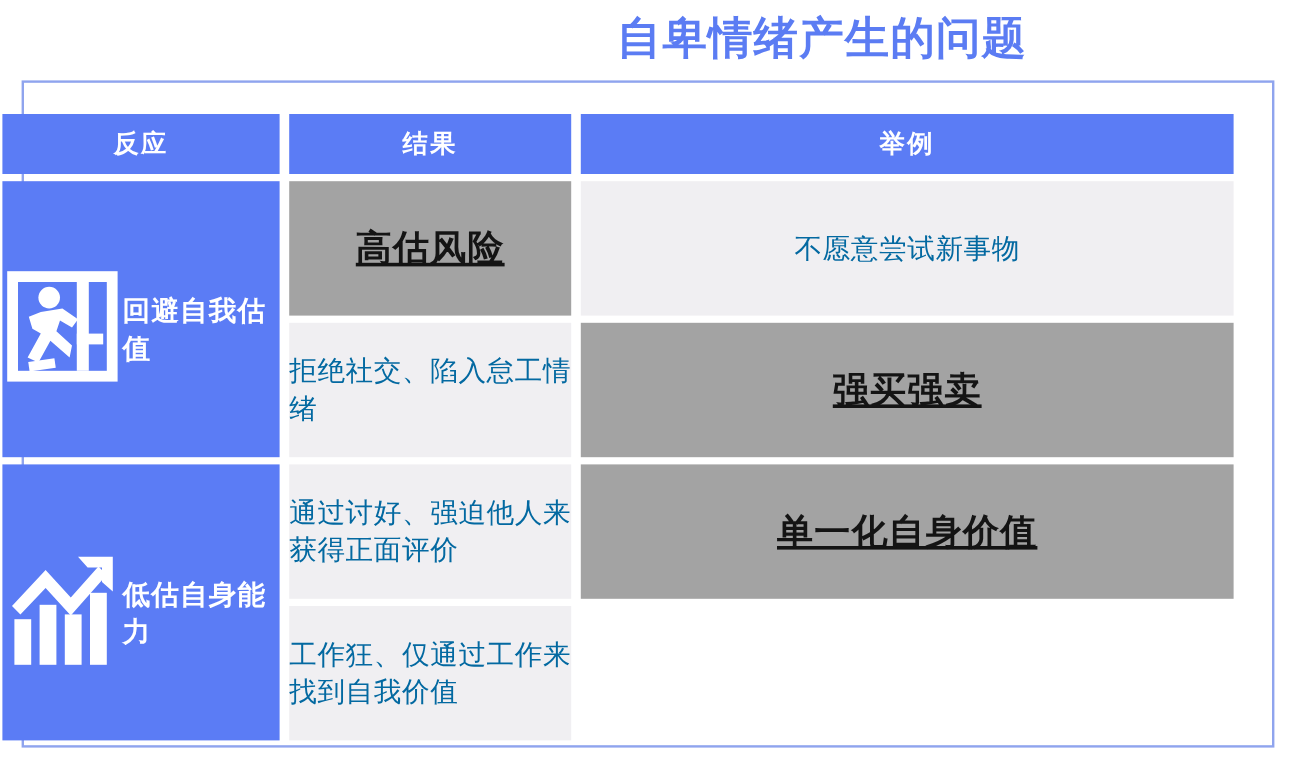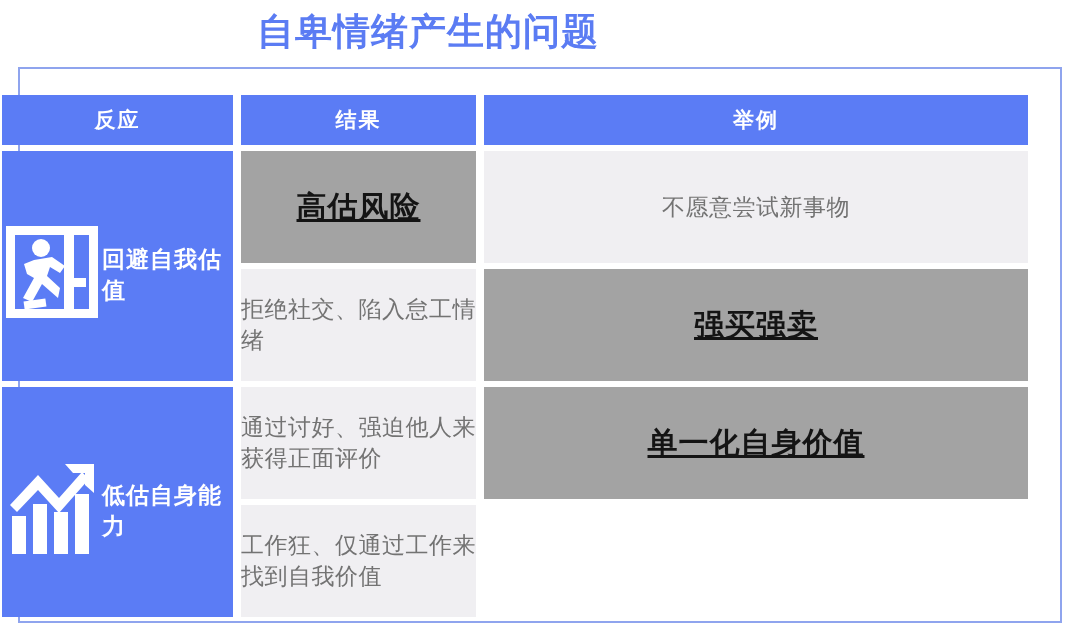--- a/index.html
+++ b/index.html
@@ -13,21 +13,21 @@
     font-family: "Liberation Sans", "DejaVu Sans", sans-serif;
     overflow: hidden;
     position: relative;
   }
 
   .page-title {
     position: absolute;
     top: 8px;
     left: 0;
     width: 856px;
-    text-align: center;
+    text-align: right;
     font-size: 37px;
     font-weight: bold;
     letter-spacing: 1px;
     color: #5b7cf3;
     line-height: 48px;
   }
 
   .table-frame {
     position: absolute;
     left: 18px;
@@ -103,21 +103,21 @@
   }
 
   .example-cell {
     background: #f0eff2;
     display: flex;
     align-items: center;
     justify-content: center;
     font-size: 23px;
     font-weight: normal;
     letter-spacing: 0.5px;
-    color: #737373;
+    color: #0369a1;
   }
 </style>
 </head>
 <body>
 
 <div class="page-title">自卑情绪产生的问题</div>
 
 <div class="table-frame"></div>
 
 <div class="table-grid">

